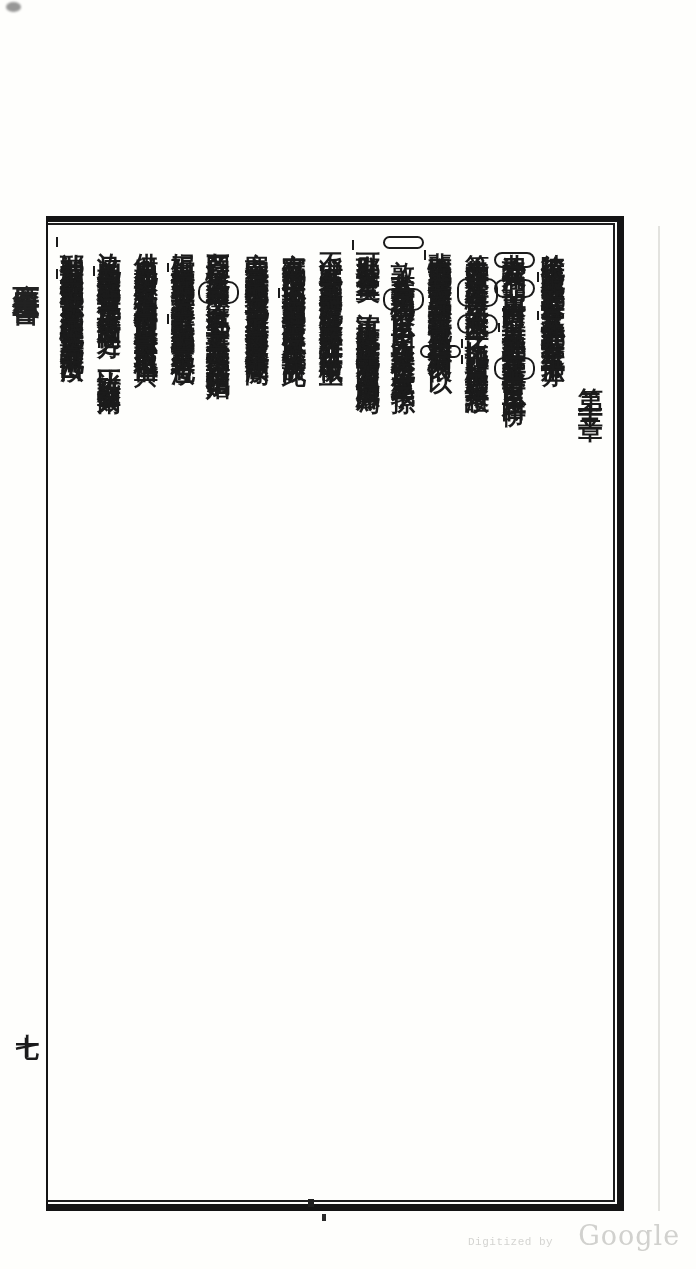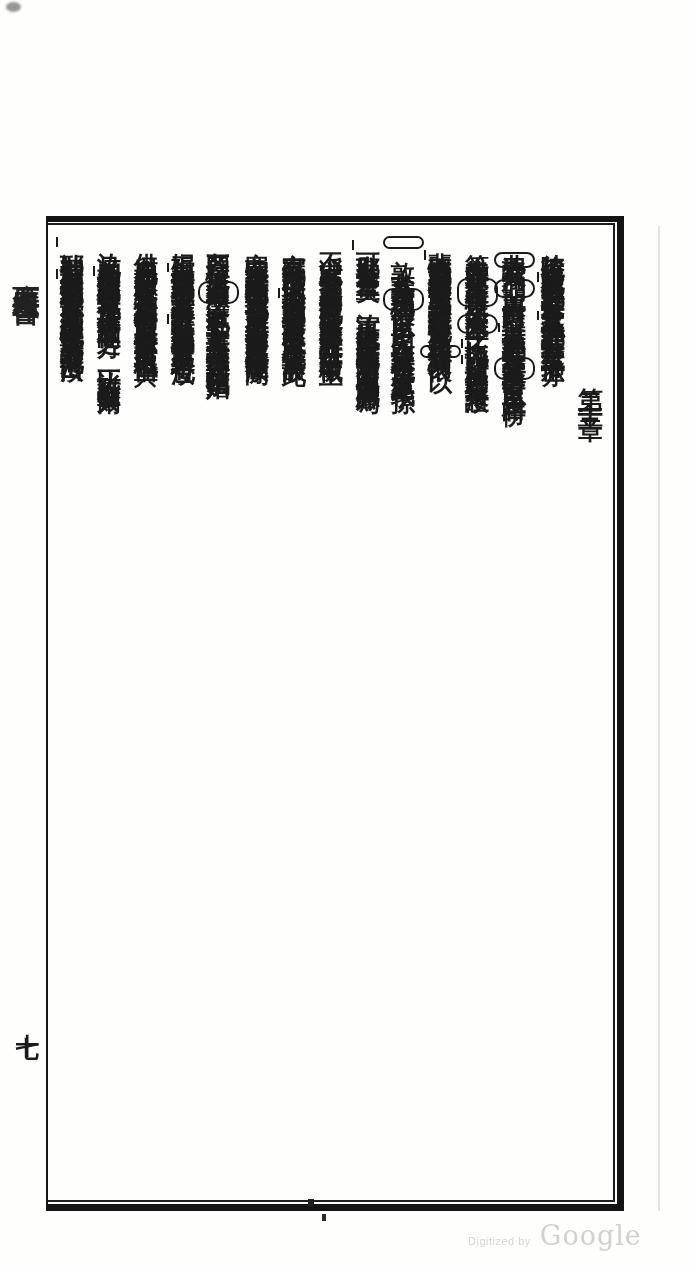--- a/index.html
+++ b/index.html
@@ -52,26 +52,26 @@
     writing-mode:vertical-rl; text-orientation:upright;
     font-size:23px; font-weight:700; letter-spacing:3px; color:#1b1b1b;
   }
   
   .watermark {
     position:absolute; left:468px; top:1220px;
     display:flex; align-items:baseline; gap:9px;
     user-select:none;
   }
   .wm-prefix {
-    font-family:Liberation Sans, sans-serif;
+    font-family:Liberation Mono, monospace;
     font-size:11px; color:#d4d4d1; letter-spacing:.5px;
   }
   .wm-brand {
     font-family:"DejaVu Serif","Liberation Serif",serif;
-    font-size:27px; color:#d1d1ce; letter-spacing:1px;
+    font-size:27px; color:#d1d1ce; letter-spacing:1px;margin-left:16px;
   }
   
   .speck { position:absolute; background:#444; }
   .speck-tl { left:6px; top:2px; width:15px; height:10px; border-radius:50%; opacity:.55; filter:blur(1px); }
   .speck-b1 { left:308px; top:1199px; width:6px; height:8px; background:#1e1e1e; }
   .speck-b2 { left:322px; top:1214px; width:4px; height:7px; background:#2a2a2a; }
   .gutter-shadow { position:absolute; left:658px; top:226px; width:2px; height:985px; background:#e3e3df; }
 </style>
 </head>
 <body>

